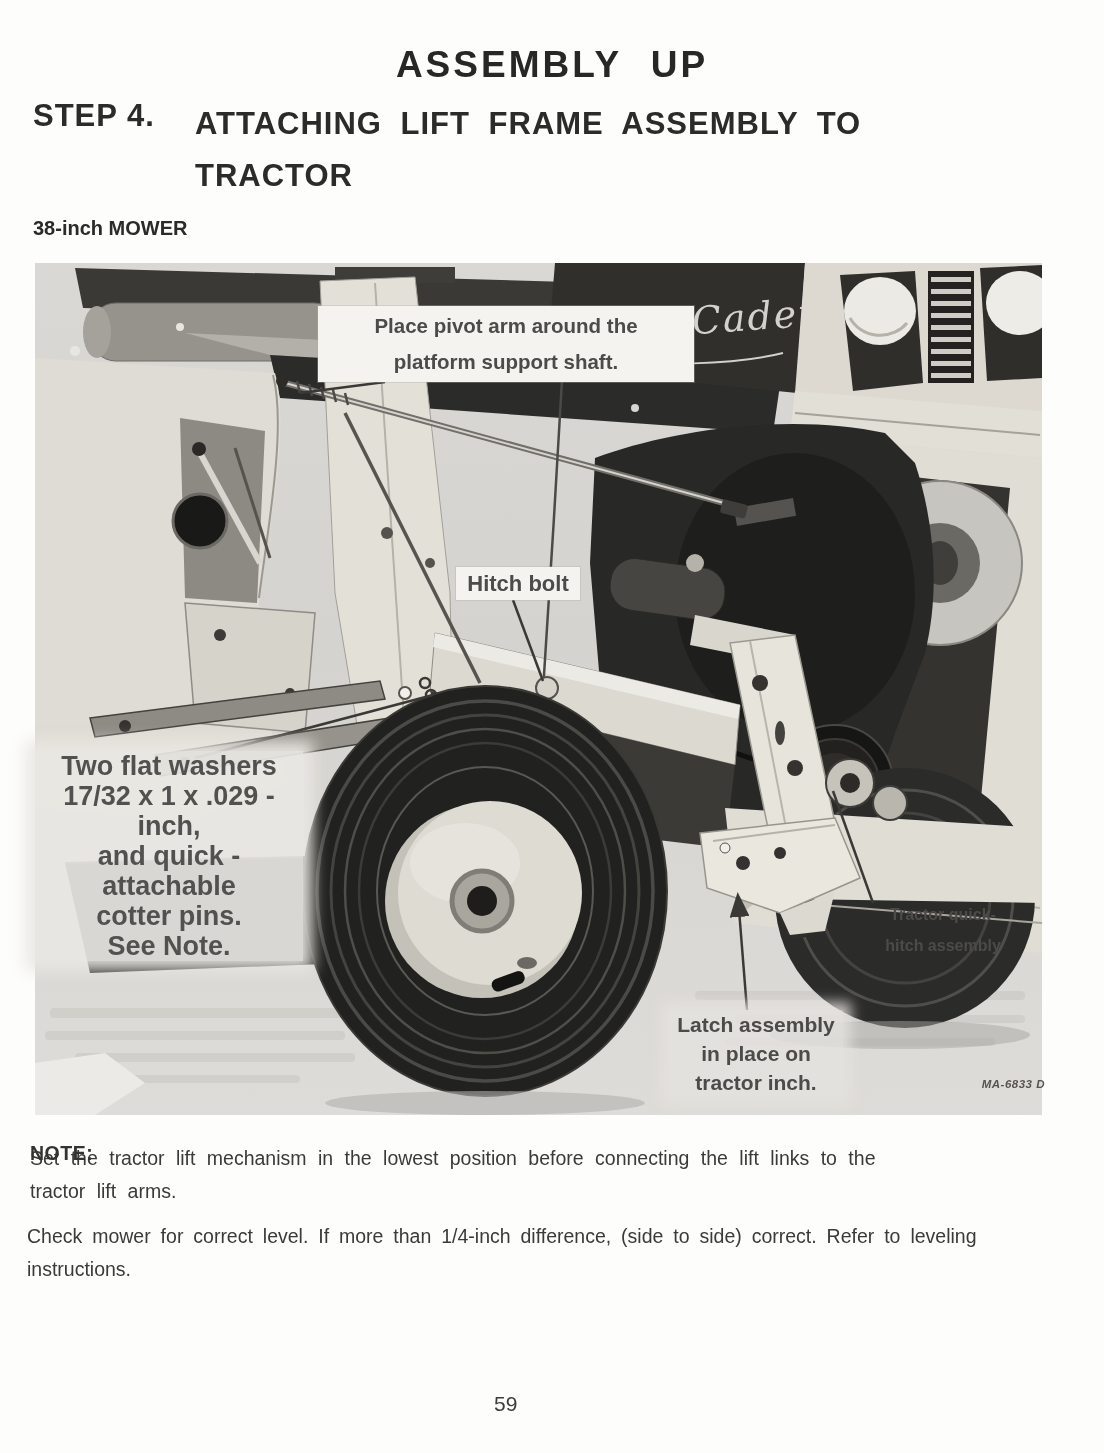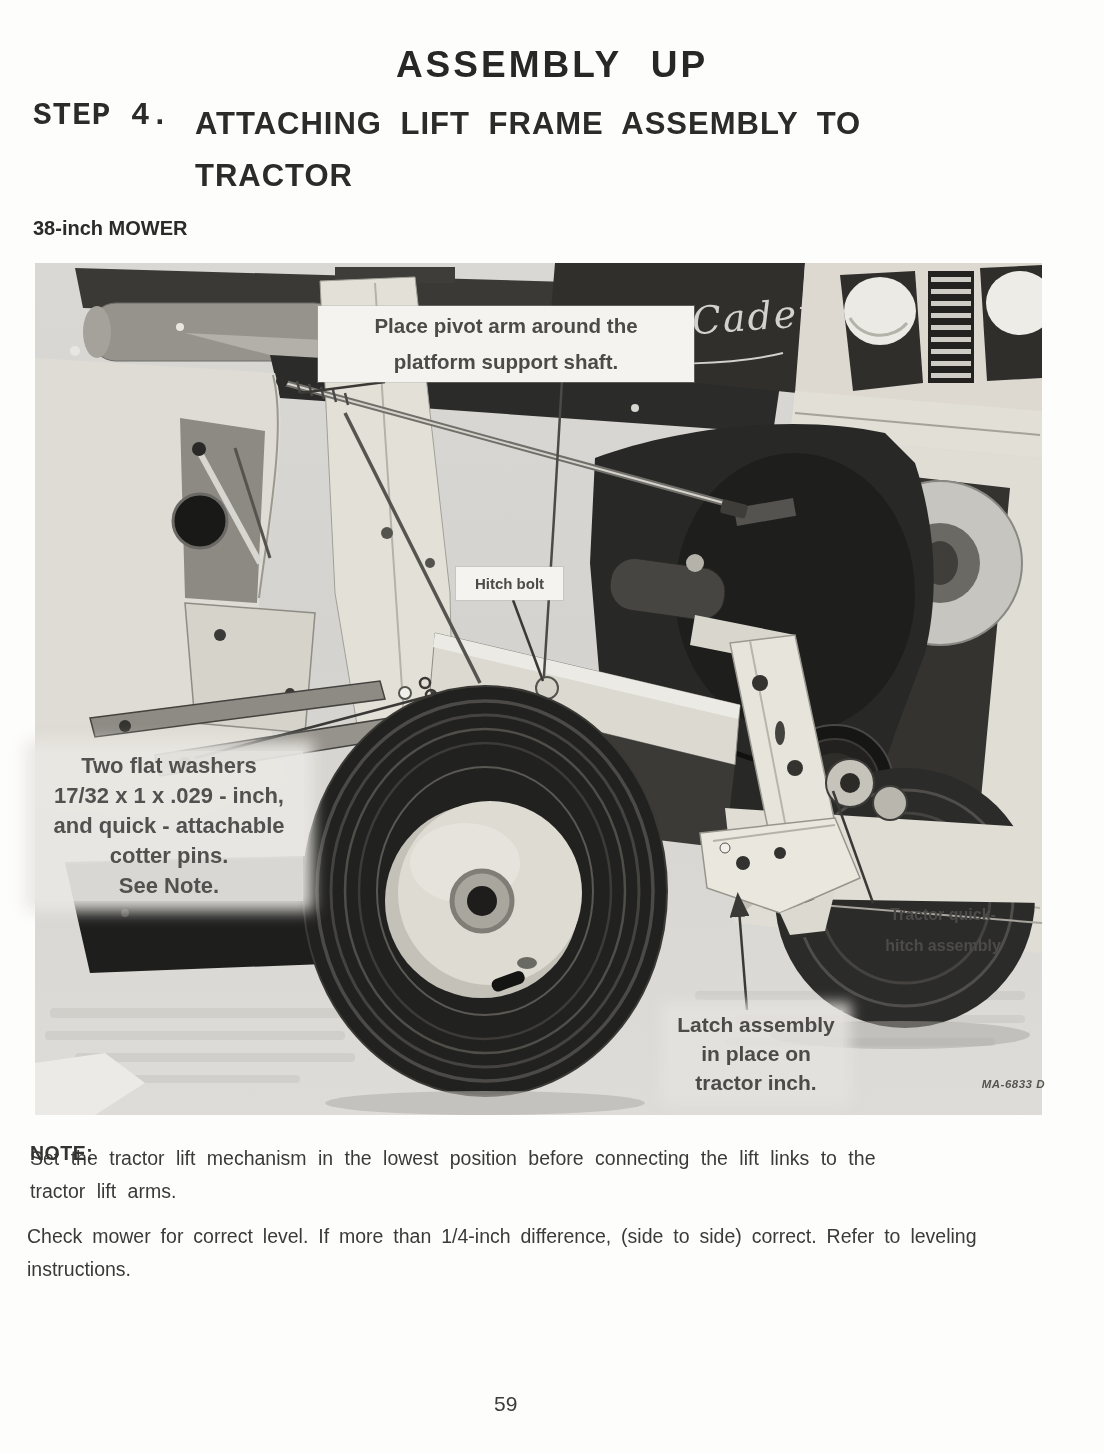--- a/index.html
+++ b/index.html
@@ -5,41 +5,41 @@
   html,body{margin:0;padding:0;background:#ffffff;}
   .page{
     position:relative;width:1104px;height:1453px;background:#fdfdfc;
     font-family:"Liberation Sans",sans-serif;color:#2c2c2a;overflow:hidden;
   }
   .title{
     position:absolute;top:44px;left:0;right:0;text-align:center;
     font-size:37px;font-weight:bold;letter-spacing:3px;word-spacing:16px;color:#272725;
   }
   .step-row{position:absolute;top:98px;left:33px;display:flex;}
-  .step-label{width:162px;font-size:31px;font-weight:bold;letter-spacing:1px;color:#2b2b29;font-family:Liberation Mono, monospace;}
+  .step-label{width:162px;font-size:31px;font-weight:bold;letter-spacing:1px;color:#2b2b29;}
   .step-text{
     white-space:pre-line;font-size:31px;font-weight:bold;letter-spacing:1px;
     word-spacing:9px;line-height:52px;color:#2b2b29;
   }
   .subheading{position:absolute;top:217px;left:33px;font-size:20px;font-weight:bold;color:#2b2b29;}
   .photo{
     position:absolute;top:263px;left:35px;width:1007px;height:852px;
     background:linear-gradient(180deg,#dad8d4 0%,#d5d3cf 45%,#dedcd8 100%);
   }
   .photo svg{position:absolute;top:0;left:0;}
   .callout{
     position:absolute;font-weight:bold;color:#4c4b49;white-space:pre-line;
     text-align:center;font-family:"Liberation Sans",sans-serif;
   }
   .co-pivot{left:283px;top:43px;width:376px;height:74px;background:#f4f3ef;
     font-size:20.5px;line-height:36px;padding-top:2px;
     box-shadow:0 0 0 1px rgba(175,173,167,.35);}
-  .co-hitch{left:421px;top:304px;width:107px;height:33px;background:#f4f3ef;
-    font-size:15px;line-height:33px;box-shadow:0 0 0 1px rgba(175,173,167,.35);text-align:center;}
-  .co-washers{left:0px;top:488px;width:268px;font-size:22px;line-height:30px;
+  .co-hitch{left:421px;top:304px;width:124px;height:33px;background:#f4f3ef;
+    font-size:22px;line-height:33px;box-shadow:0 0 0 1px rgba(175,173,167,.35);text-align:center;}
+  .co-washers{left:0px;top:488px;width:268px;font-size:27px;line-height:30px;
     color:#525150;background:rgba(233,231,227,.92);box-shadow:0 0 14px 10px rgba(233,231,227,.92);}
   .co-quick{left:822px;top:636px;width:172px;font-size:16px;line-height:31px;color:#4c4b49;}
   .co-latch{left:634px;top:747px;width:174px;font-size:21px;line-height:29px;
     background:rgba(228,226,222,.82);box-shadow:0 0 12px 8px rgba(228,226,222,.82);}
   .photo-id{
     position:absolute;left:912px;top:815px;width:98px;text-align:right;
     font-size:11.5px;font-weight:bold;font-style:italic;color:#56544f;letter-spacing:.5px;
   }
   .note{position:absolute;top:1142px;left:30px;width:1016px;}
   .note-label{

